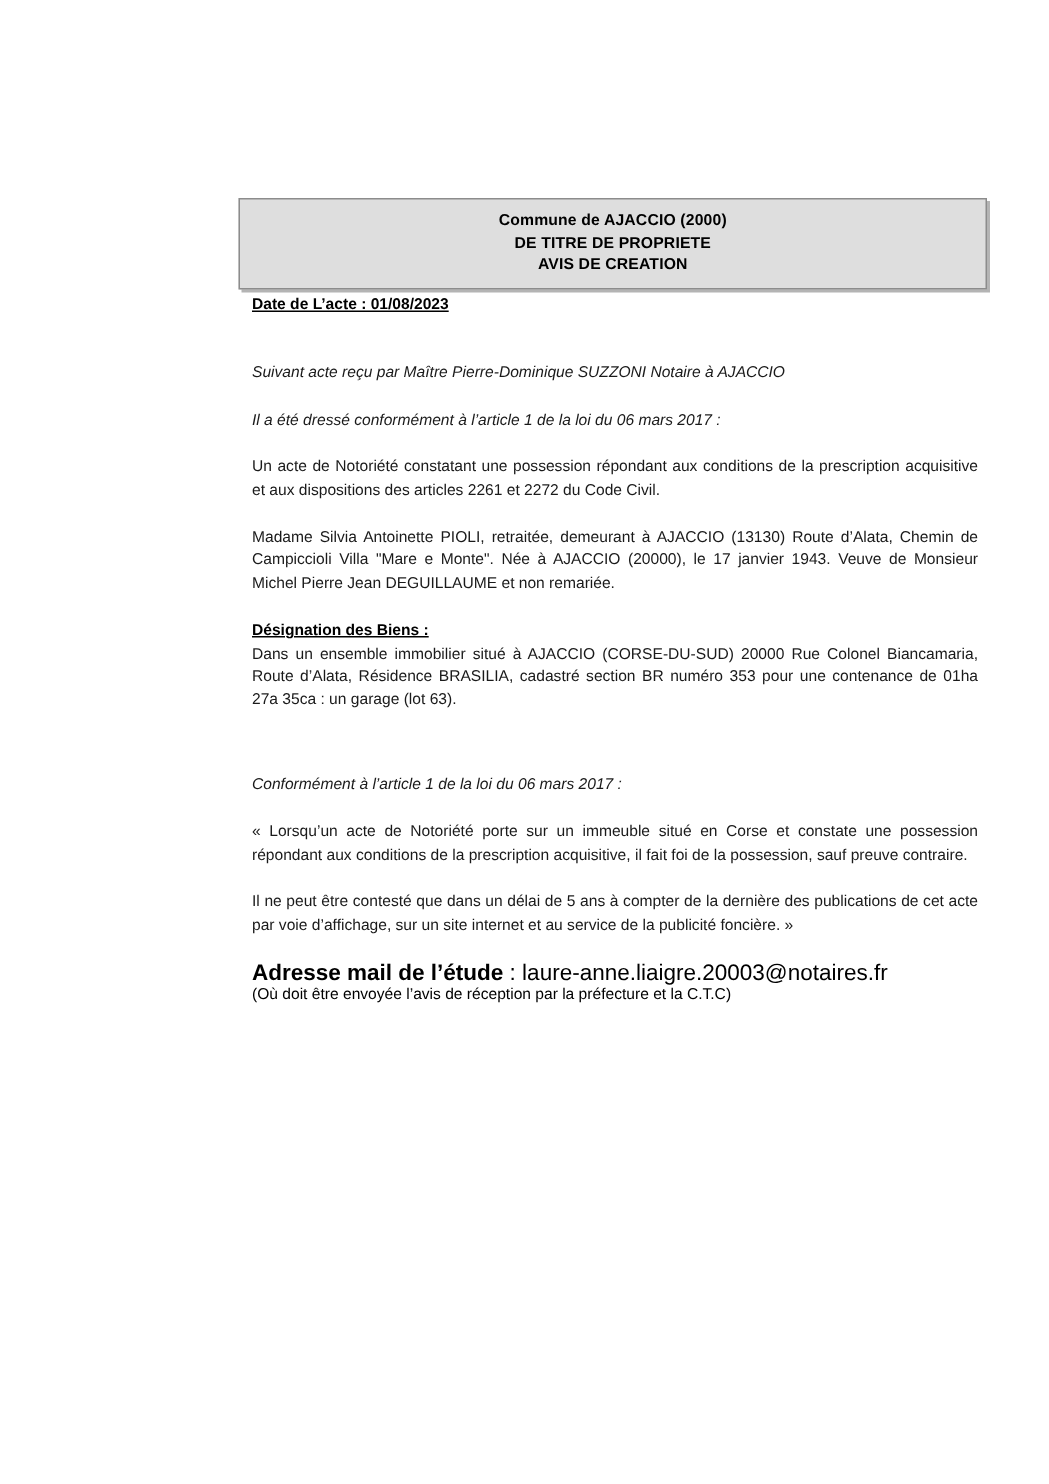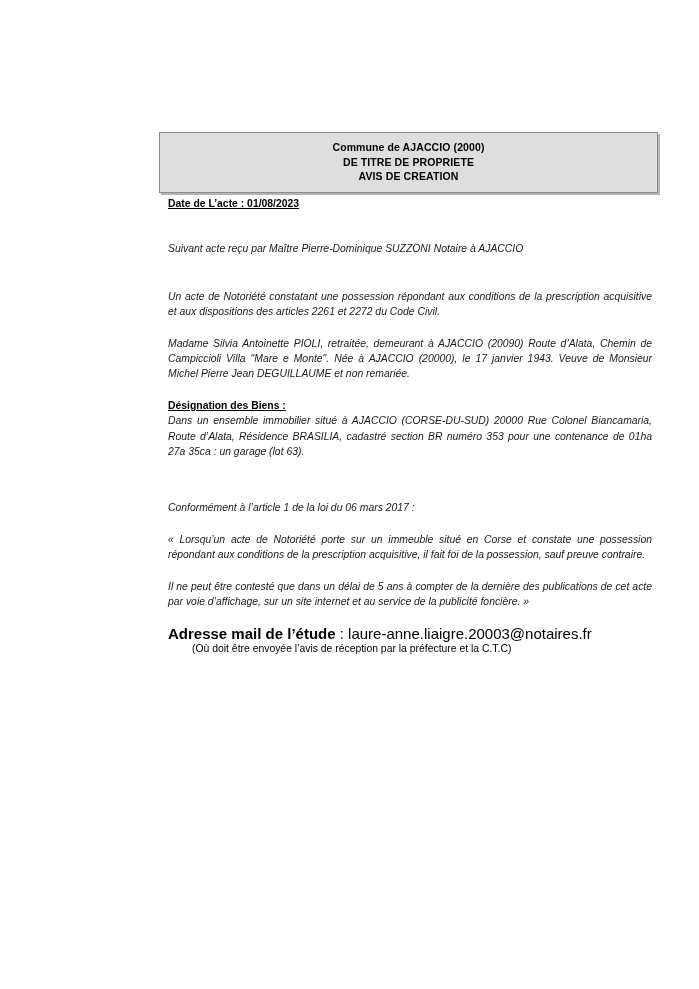--- a/index.html
+++ b/index.html
@@ -64,36 +64,35 @@
     font-weight: bold;
     text-decoration: underline;
     font-size: 10.4px;
     line-height: 15.4px;
     display: block;
   }
 
   .para-justify {
     text-align: justify;
     text-justify: inter-word;
-    font-style: italic;
   }
 
   .para-left {
     text-align: left;
     font-style: italic;
   }
 
   .spacer-sm { height: 11px; }
   .spacer-md { height: 16px; }
   .spacer-xl { height: 30px; }
 
   .bold { font-weight: bold; }
 
   .email-line { font-size: 15px; line-height: 15.4px; }
-  .note-line  { font-size: 10.4px; line-height: 15.4px; margin-left: 24px; }
+  .note-line  { font-size: 10.4px; line-height: 15.4px; }
 </style>
 </head>
 <body>
 
 <div class="page">
 
   <div class="header-box">
     <div class="header-line">Commune de AJACCIO (2000)</div>
     <div class="header-line">DE TITRE DE PROPRIETE</div>
     <div class="header-line">AVIS DE CREATION</div>
@@ -102,28 +101,29 @@
   <div class="content">
 
     <div class="heading-underline">Date de L’acte : 01/08/2023</div>
 
     <div class="spacer-xl"></div>
 
     <div class="block para-left">Suivant acte reçu par Maître Pierre-Dominique SUZZONI Notaire à AJACCIO</div>
 
     <div class="spacer-md"></div>
 
+    <div class="block para-left">Il a été dressé conformément à l’article 1 de la loi du 06 mars 2017 :</div>
 
     <div class="spacer-md"></div>
 
     <div class="block para-justify">Un acte de Notoriété constatant une possession répondant aux conditions de la prescription acquisitive et aux dispositions des articles 2261 et 2272 du Code Civil.</div>
 
     <div class="spacer-md"></div>
 
-    <div class="block para-justify">Madame Silvia Antoinette PIOLI, retraitée, demeurant à AJACCIO (20090) Route d’Alata, Chemin de Campiccioli Villa "Mare e Monte". Née à AJACCIO (20000), le 17 janvier 1943. Veuve de Monsieur Michel Pierre Jean DEGUILLAUME et non remariée.</div>
+    <div class="block para-justify">Madame Silvia Antoinette PIOLI, retraitée, demeurant à AJACCIO (13130) Route d’Alata, Chemin de Campiccioli Villa "Mare e Monte". Née à AJACCIO (20000), le 17 janvier 1943. Veuve de Monsieur Michel Pierre Jean DEGUILLAUME et non remariée.</div>
 
     <div class="spacer-md"></div>
 
     <div class="heading-underline">Désignation des Biens :</div>
     <div class="block para-justify">Dans un ensemble immobilier situé à AJACCIO (CORSE-DU-SUD) 20000 Rue Colonel Biancamaria, Route d’Alata, Résidence BRASILIA, cadastré section BR numéro 353 pour une contenance de 01ha 27a 35ca : un garage (lot 63).</div>
 
     <div class="spacer-xl"></div>
     <div class="spacer-sm"></div>
 
     <div class="block para-left">Conformément à l’article 1 de la loi du 06 mars 2017 :</div>

